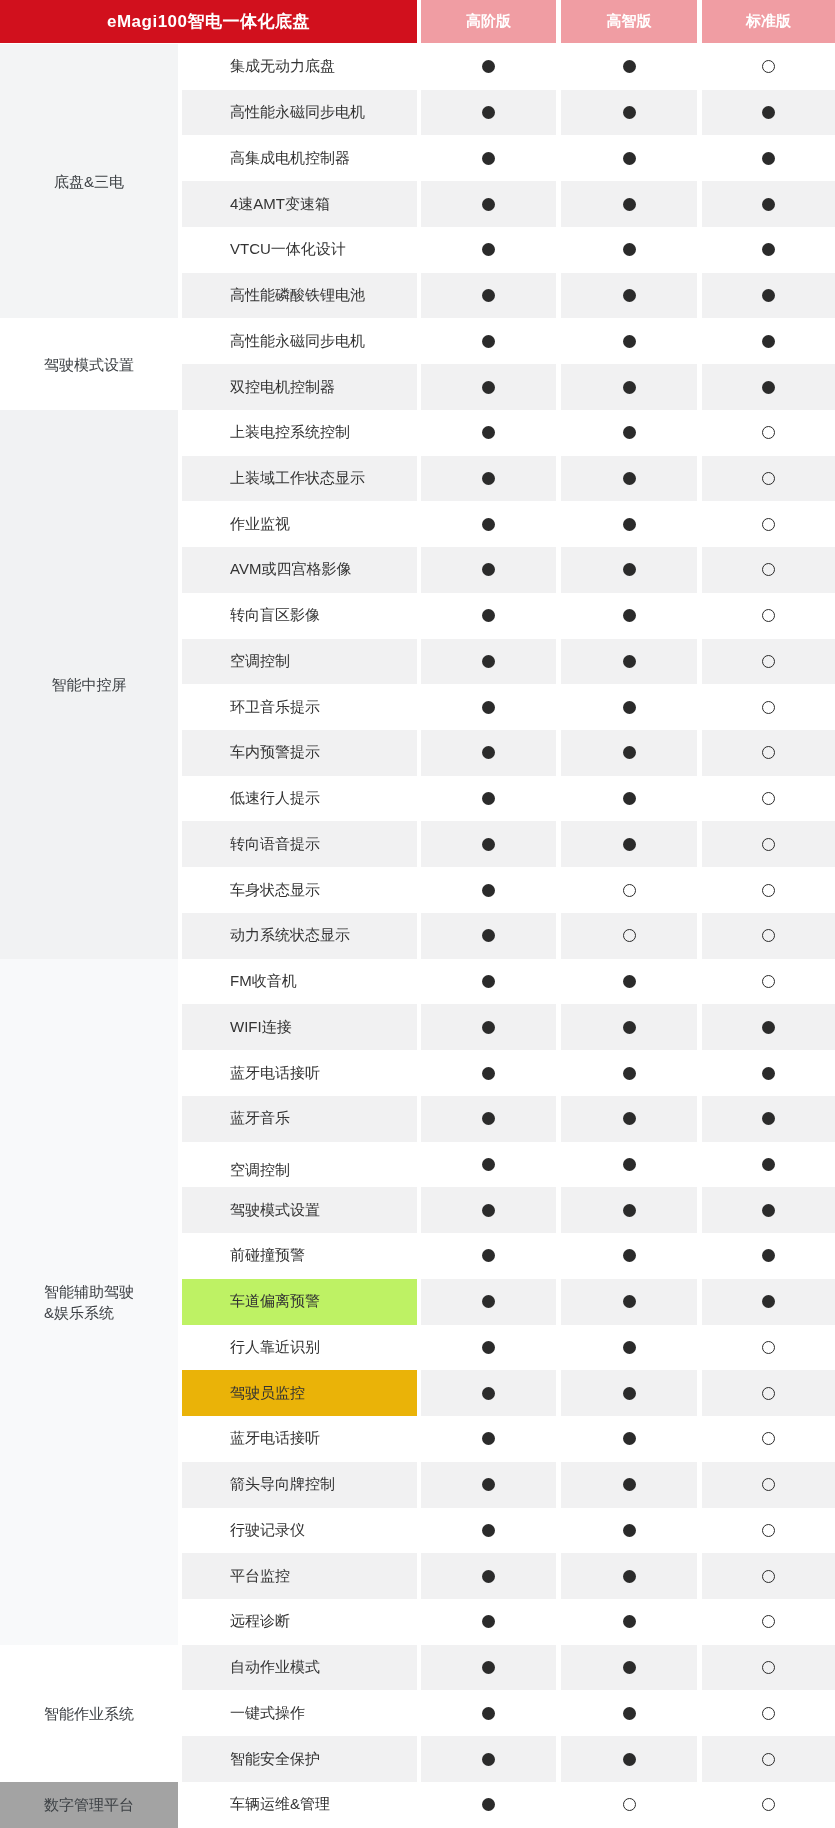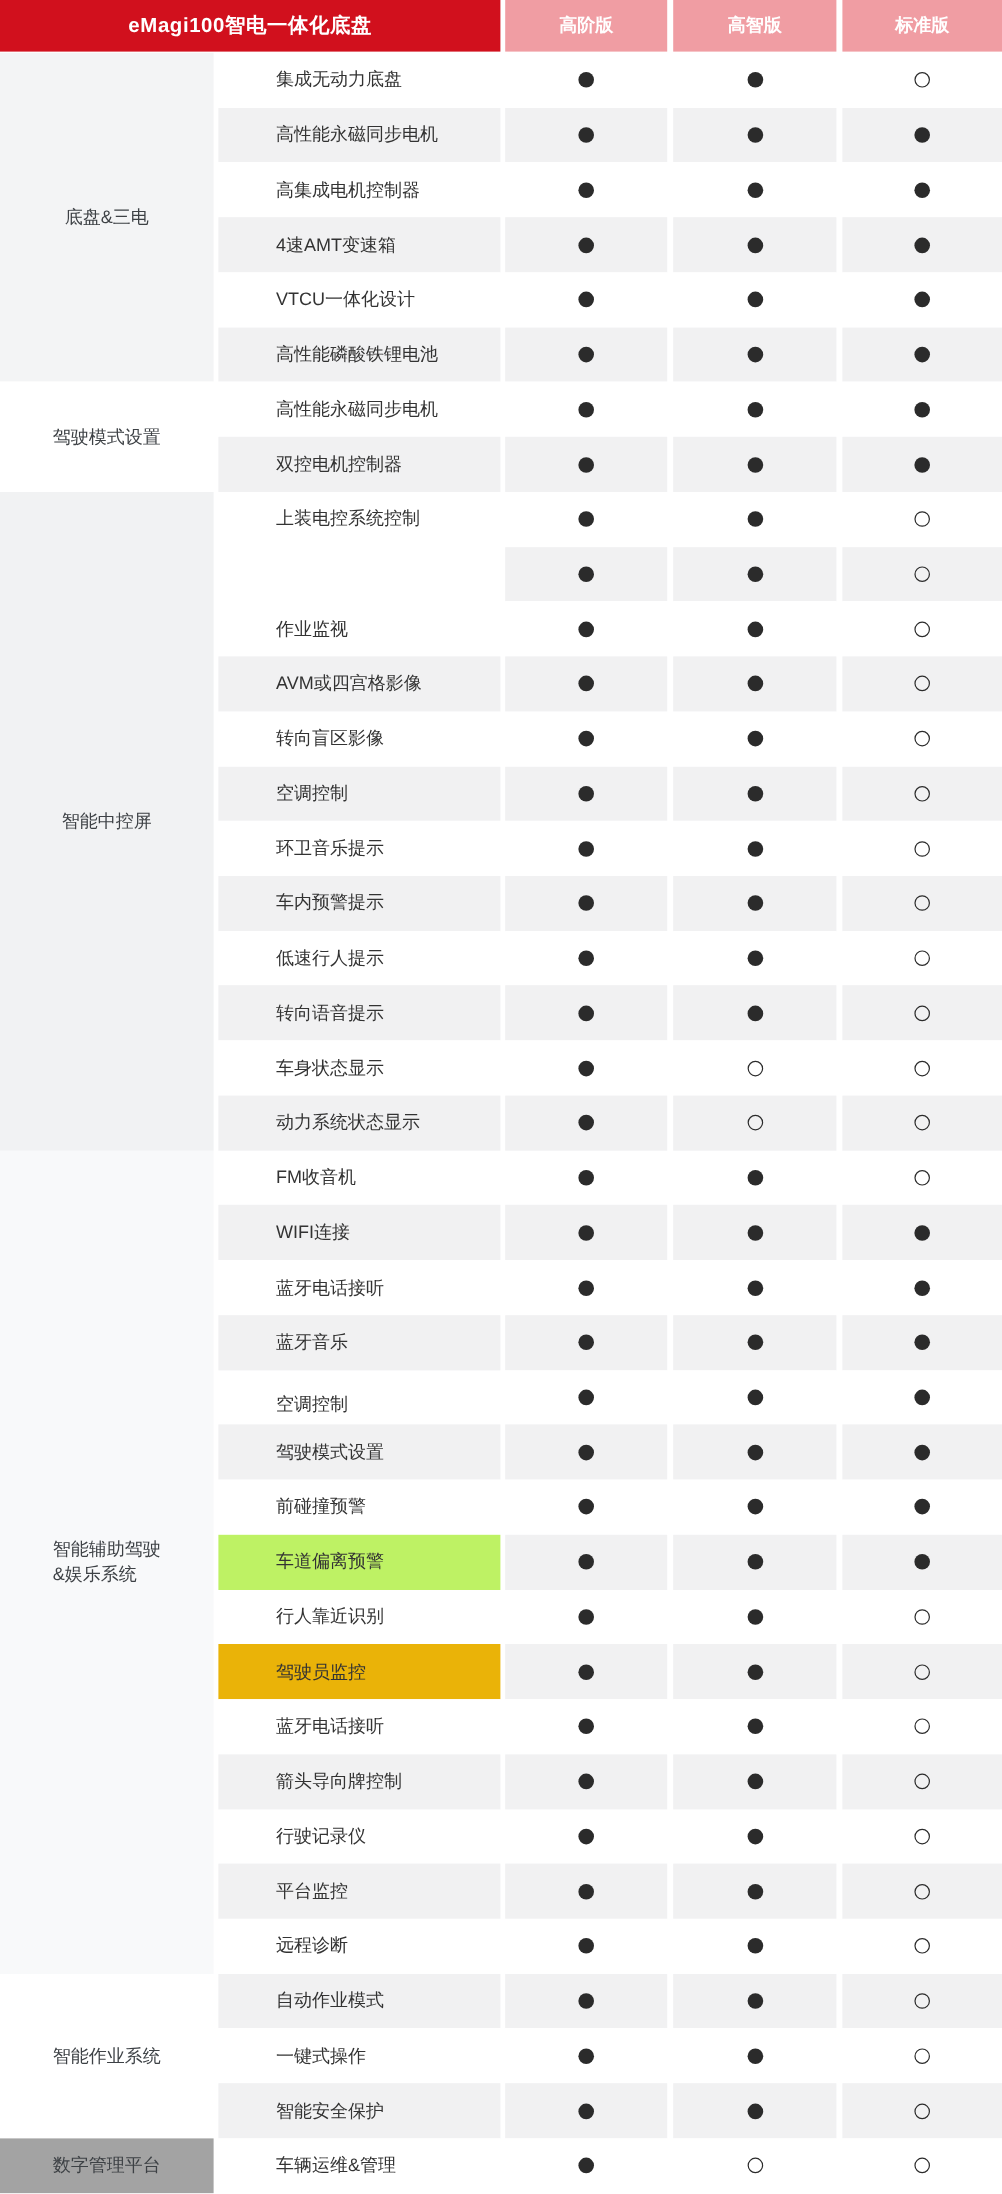--- a/index.html
+++ b/index.html
@@ -131,20 +131,21 @@
       <div class="feat-cell" style="grid-row: 9; background: rgb(255, 255, 255);">上装电控系统控制</div>
       <div class="val-cell v1" style="grid-row: 9; background: rgb(255, 255, 255);">
         <span class="dot filled"></span>
       </div>
       <div class="val-cell v2" style="grid-row: 9; background: rgb(255, 255, 255);">
         <span class="dot filled"></span>
       </div>
       <div class="val-cell v3" style="grid-row: 9; background: rgb(255, 255, 255);">
         <span class="dot hollow"></span>
       </div>
+      <div class="feat-cell" style="grid-row: 10; background: rgb(241, 241, 242);">上装域工作状态显示</div>
       <div class="val-cell v1" style="grid-row: 10; background: rgb(241, 241, 242);">
         <span class="dot filled"></span>
       </div>
       <div class="val-cell v2" style="grid-row: 10; background: rgb(241, 241, 242);">
         <span class="dot filled"></span>
       </div>
       <div class="val-cell v3" style="grid-row: 10; background: rgb(241, 241, 242);">
         <span class="dot hollow"></span>
       </div>
       <div class="feat-cell" style="grid-row: 11; background: rgb(255, 255, 255);">作业监视</div>

